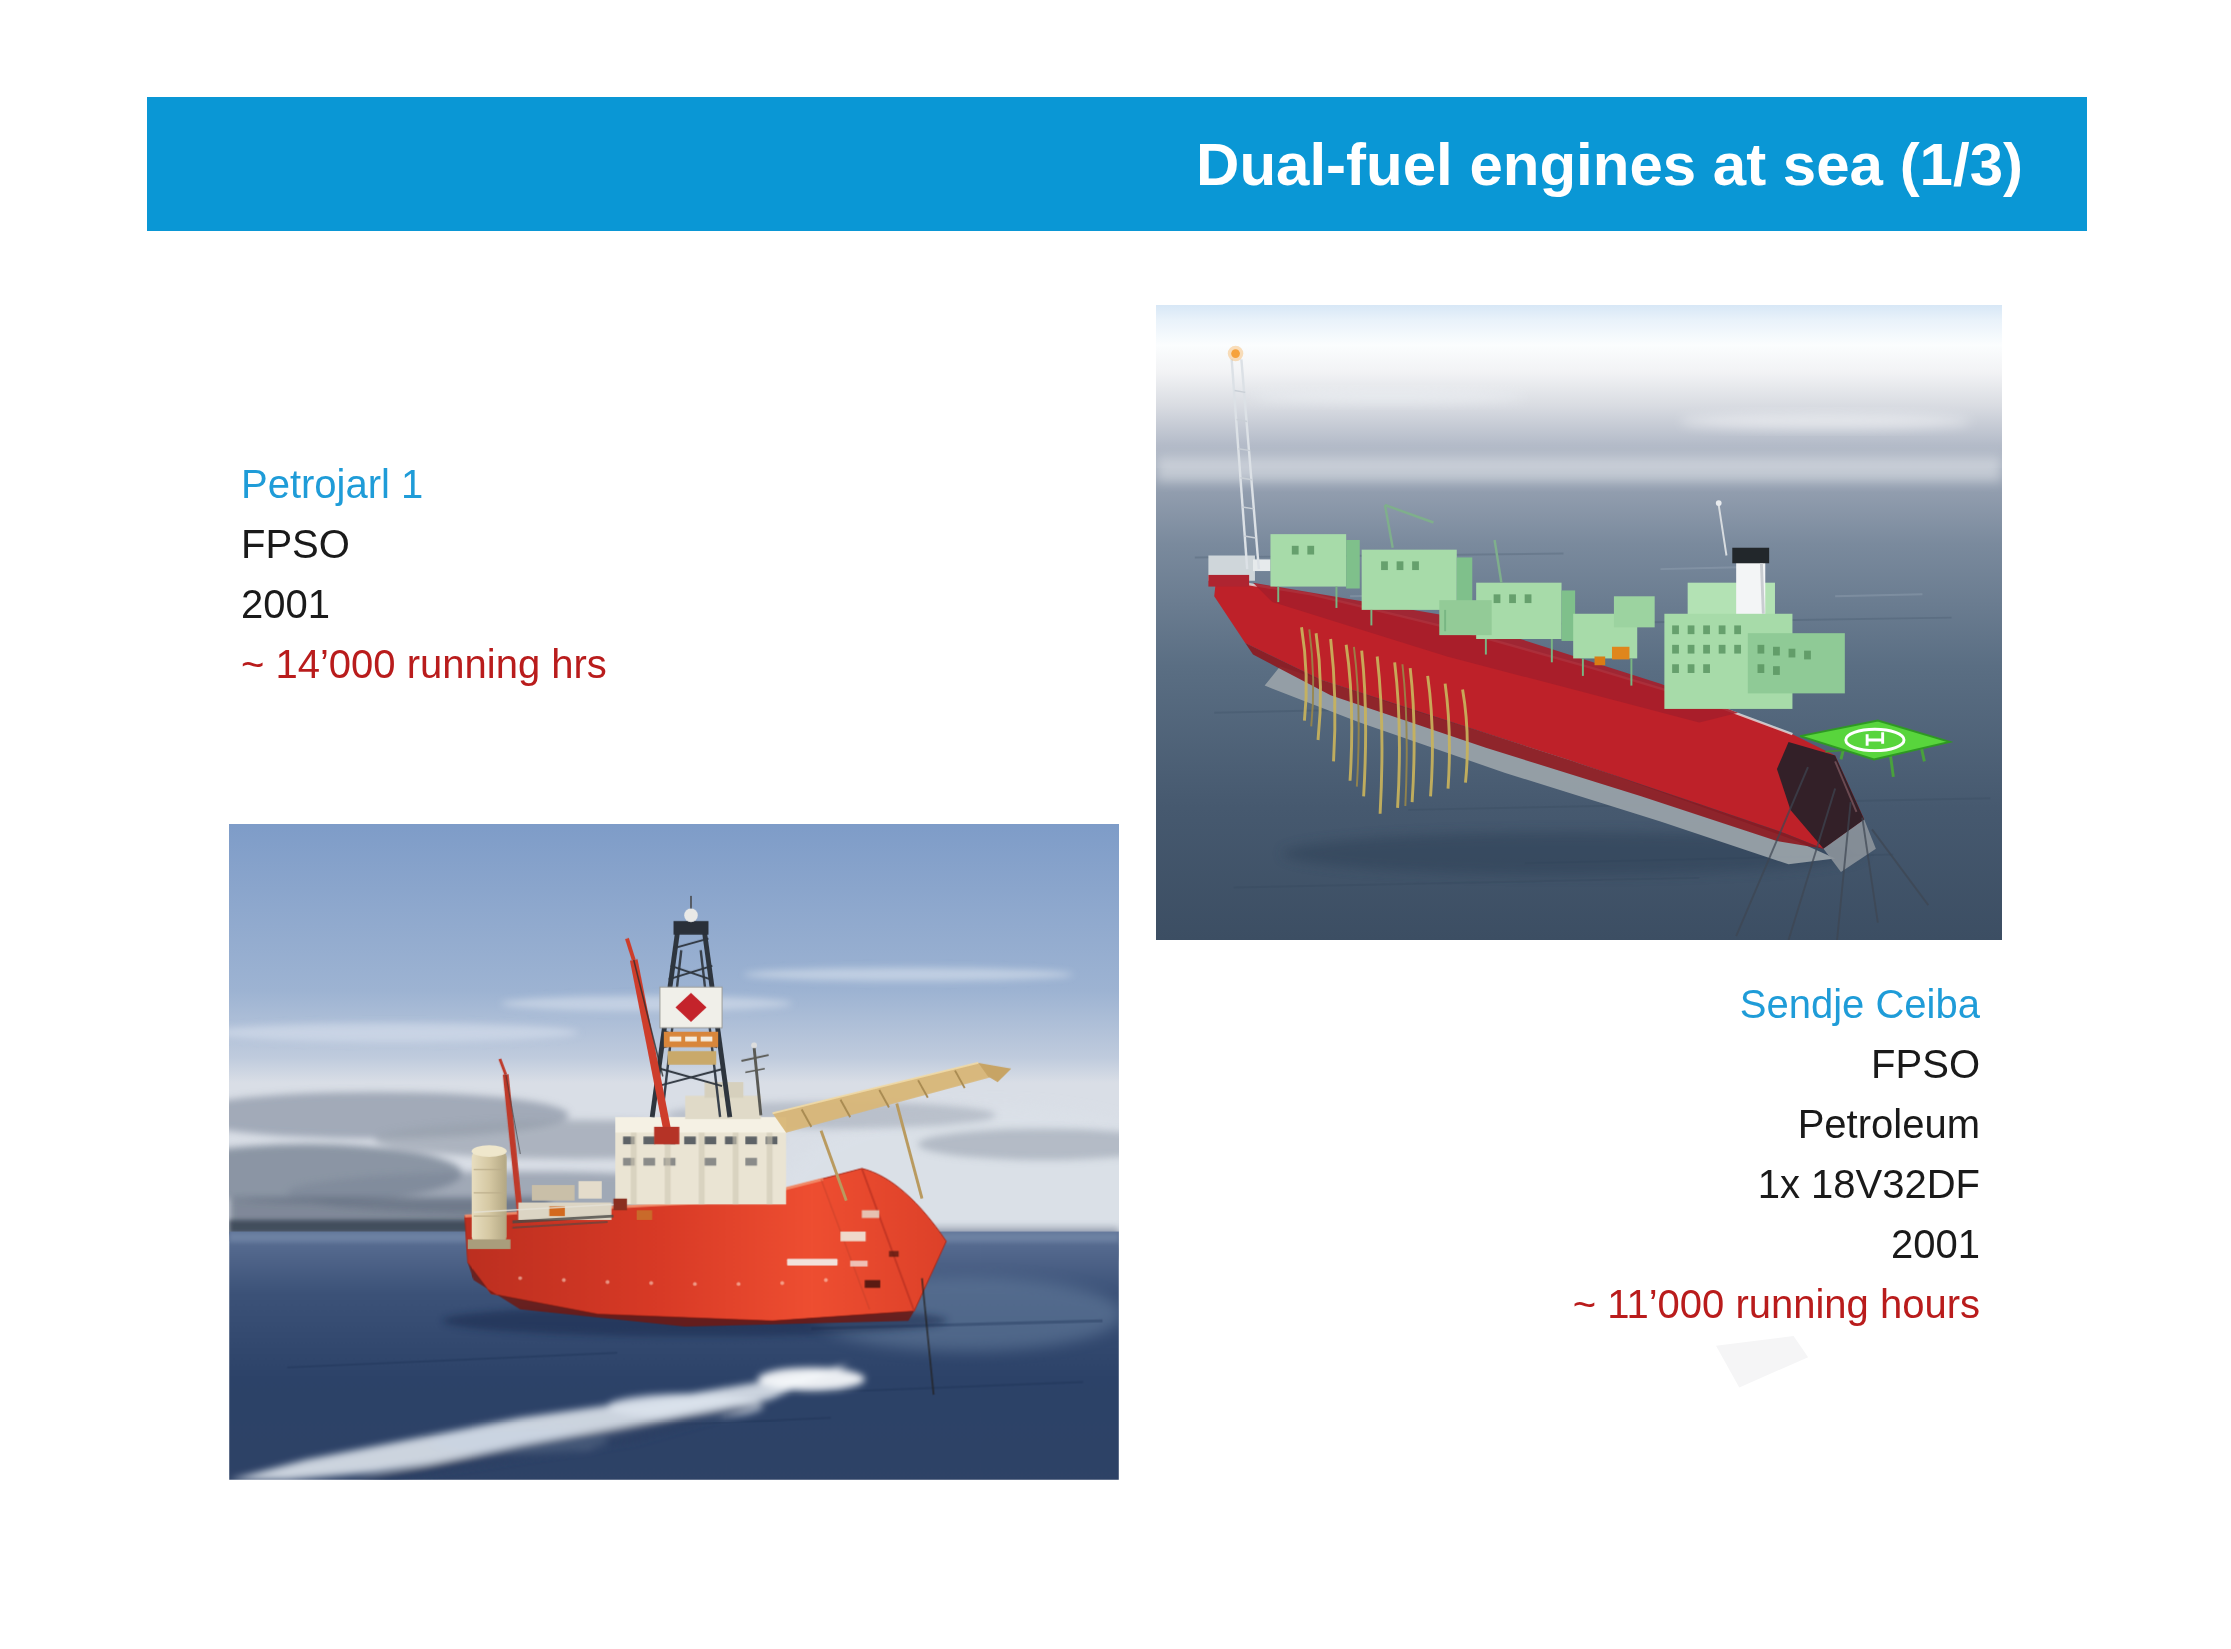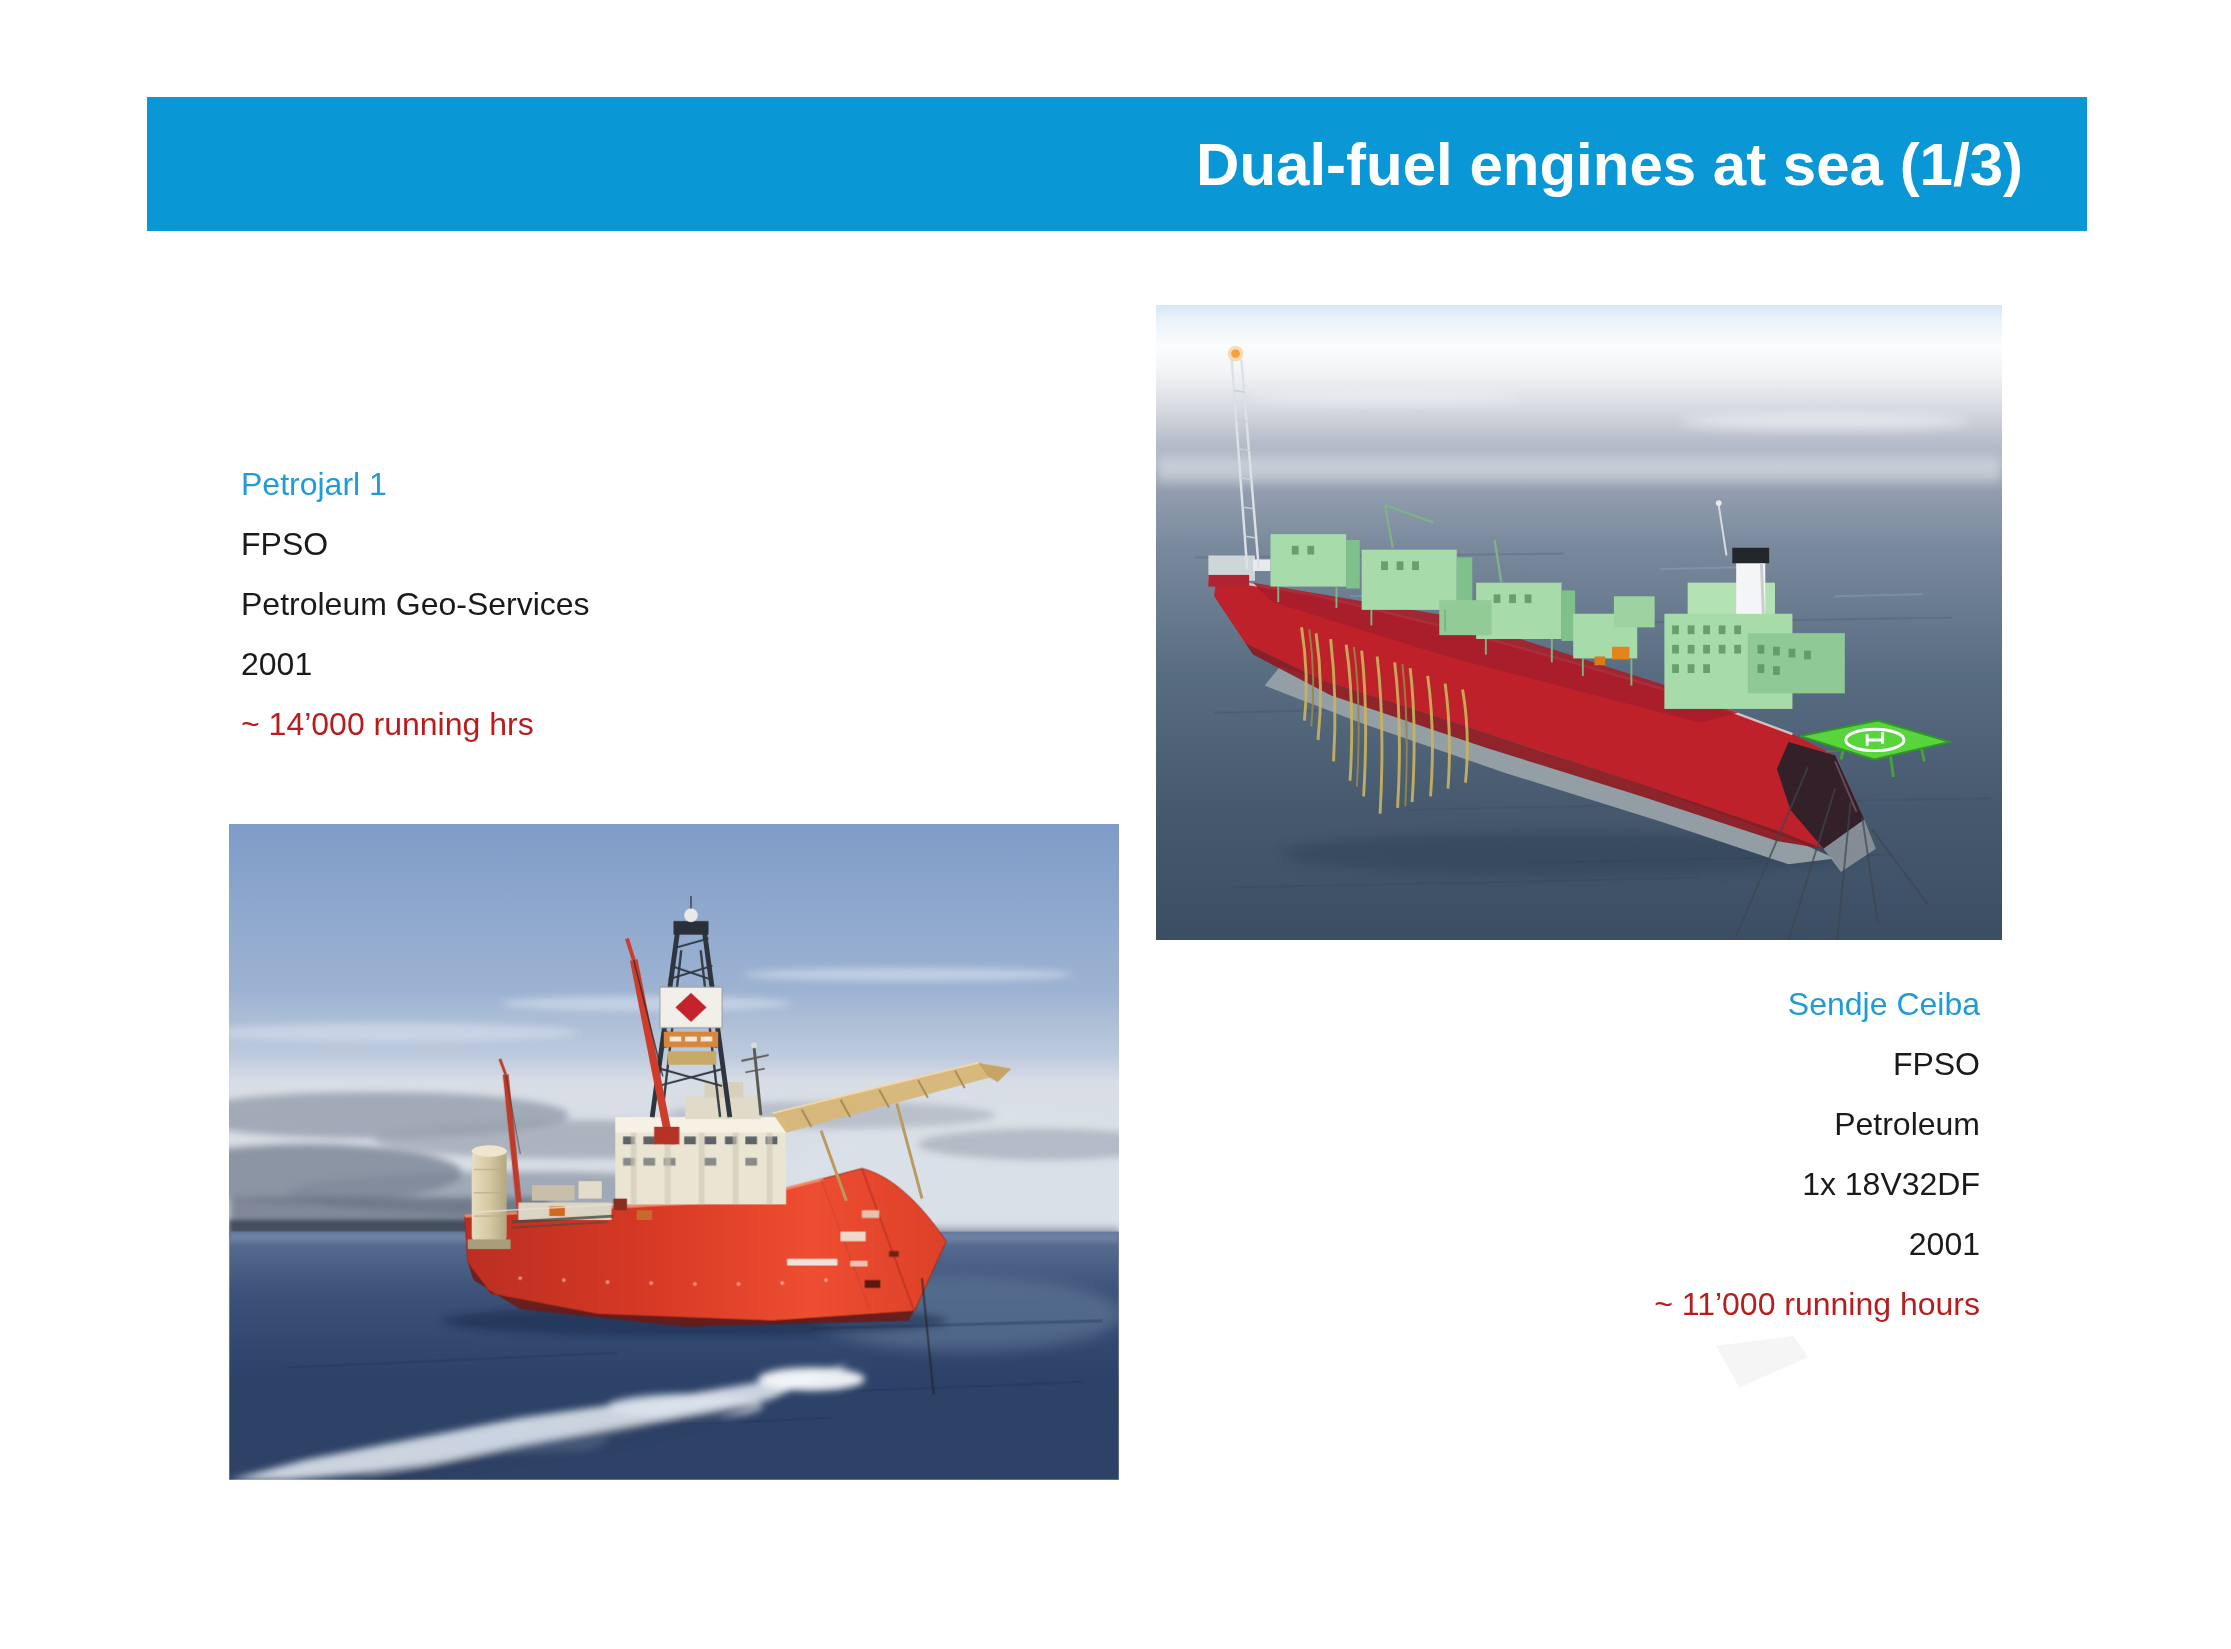--- a/index.html
+++ b/index.html
@@ -2,21 +2,21 @@
 <html><head>
 <meta charset="utf-8">
 <style>
   html,body{margin:0;padding:0;background:#ffffff;}
   .slide{position:relative;width:2232px;height:1650px;background:#ffffff;overflow:hidden;
          font-family:"Liberation Sans",sans-serif;}
   .header-bar{position:absolute;left:147px;top:97px;width:1940px;height:134px;
               background:#0a97d5;display:flex;align-items:center;justify-content:flex-end;}
   .header-title{color:#ffffff;font-size:60px;font-weight:bold;padding-right:64px;
                 letter-spacing:0px;white-space:nowrap;}
-  .spec-block{position:absolute;font-size:32px;line-height:60px;color:#1a1a1a;white-space:nowrap;}
+  .spec-block{position:absolute;font-size:40px;line-height:60px;color:#1a1a1a;white-space:nowrap;}
   .spec-left{left:241px;top:454px;text-align:left;}
   .spec-right{right:252px;top:974px;text-align:right;}
   .spec-name{color:#1f9cd8;}
   .spec-hours{color:#b91c1c;}
   .figure{position:absolute;}
   .figure svg{display:block;width:100%;height:100%;}
   .fig-render{left:1156px;top:305px;width:846px;height:635px;}
   .fig-photo{left:229px;top:824px;width:890px;height:656px;}
   .watermark{position:absolute;left:1716px;top:1336px;width:97px;height:53px;}
 </style>
@@ -411,21 +411,20 @@
       <line x1="528" y1="244" x2="556" y2="238" stroke="#5a5a55" stroke-width="2"></line>
       <line x1="532" y1="256" x2="552" y2="252" stroke="#5a5a55" stroke-width="1.5"></line>
       <circle cx="541" cy="228" r="3" fill="#dddddd"></circle>
       <line x1="714" y1="468" x2="726" y2="588" stroke="#23201e" stroke-width="2" opacity="0.65"></line>
     </svg>
   </div>
 
   <div class="spec-block spec-left">
     <div class="spec-name">Petrojarl 1</div>
     <div class="spec-line">FPSO</div>
-    <div class="spec-line">Petroleum Geo-Services</div>
     <div class="spec-line">2001</div>
     <div class="spec-hours">~ 14’000 running hrs</div>
   </div>
 
   <div class="spec-block spec-right">
     <div class="spec-name">Sendje Ceiba</div>
     <div class="spec-line">FPSO</div>
     <div class="spec-line">Petroleum</div>
     <div class="spec-line">1x 18V32DF</div>
     <div class="spec-line">2001</div>

